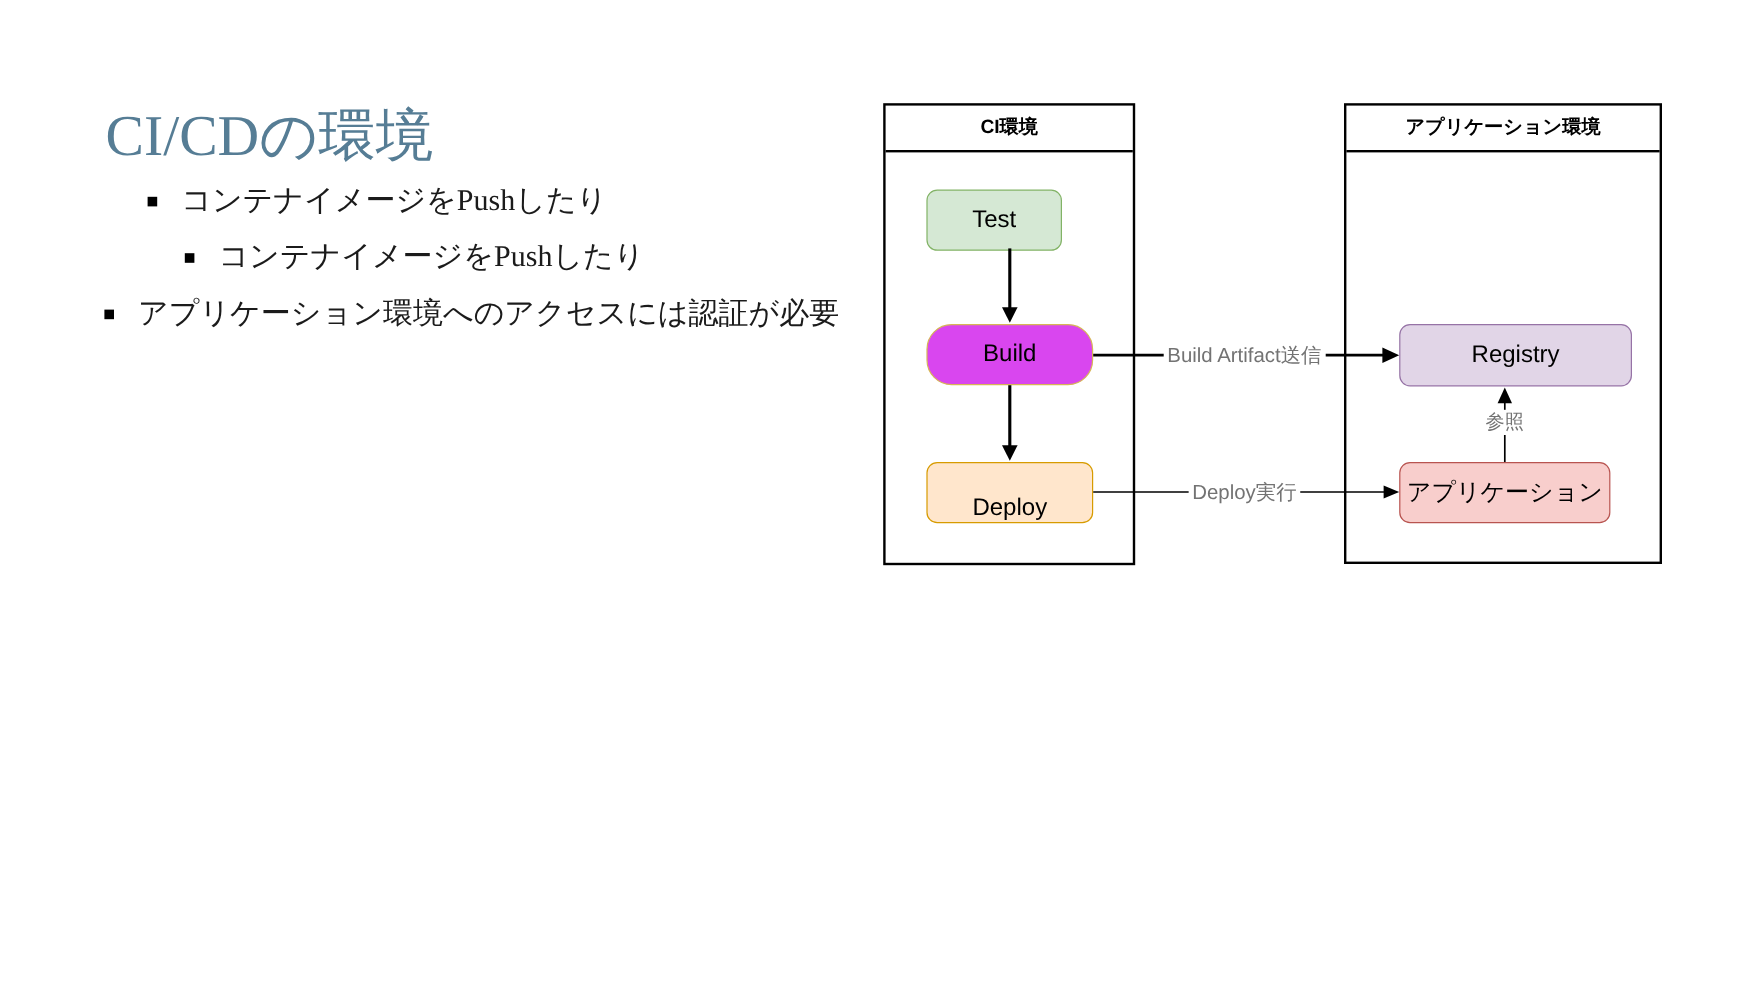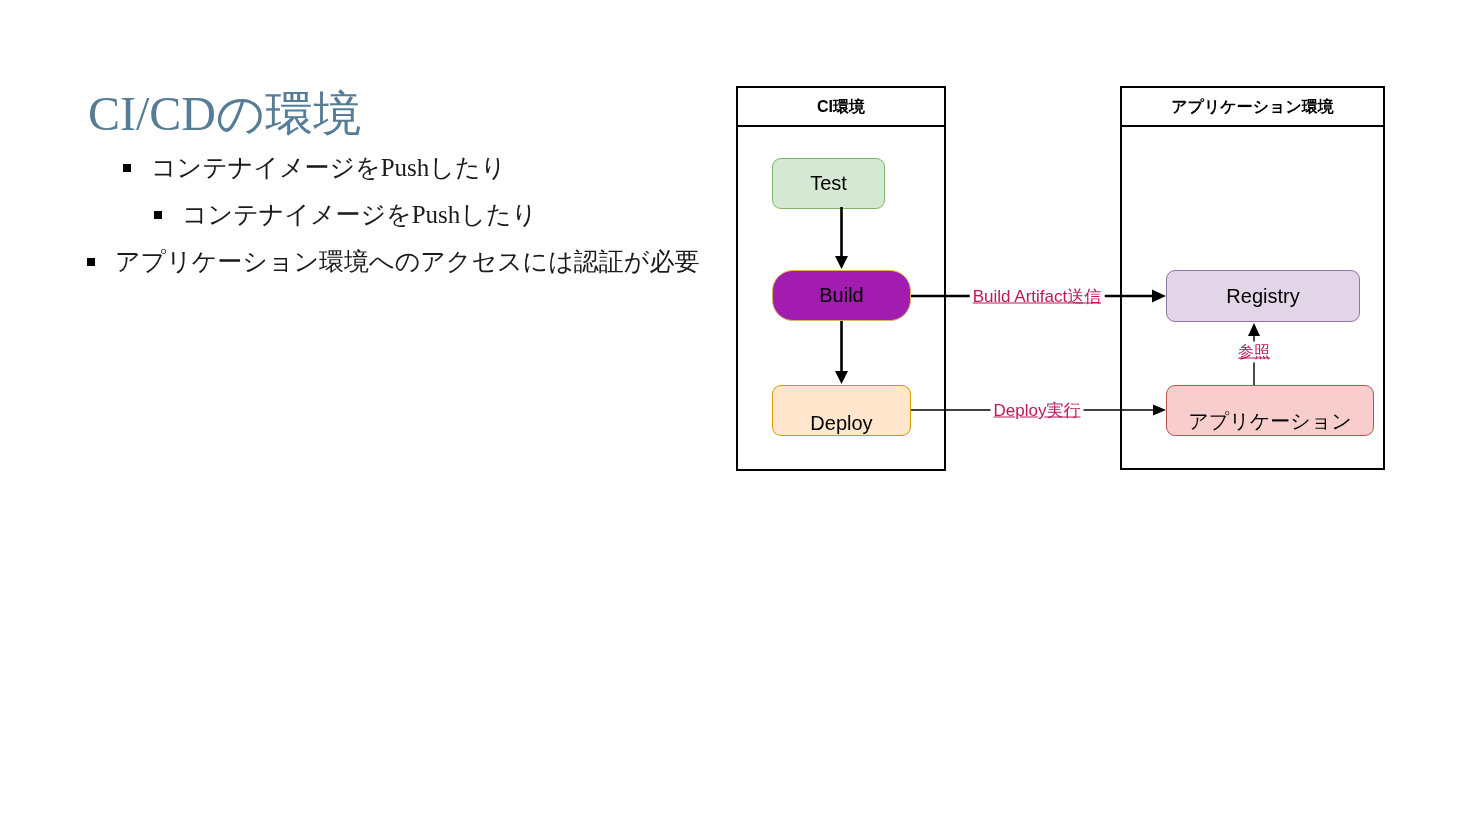--- a/index.html
+++ b/index.html
@@ -89,40 +89,39 @@
     border-radius: 9px;
     border: 1.6px solid;
     display: flex;
     align-items: center;
     justify-content: center;
     font-size: 20px;
     color: #000;
     white-space: nowrap;
   }
   .node-test       { left: 772px;  top: 142px; width: 113px; height: 51px; background: #d5e8d4; border-color: #82b366; margin-top: 16px; }
-  .node-build      { left: 772px;  top: 270px; width: 139px; height: 51px; background: #a21caf; border-color: #d6b656; border-radius: 21px; }
+  .node-build      { left: 772px;  top: 270px; width: 139px; height: 51px; background: #d946ef; border-color: #d6b656; border-radius: 21px; }
   .node-deploy     { left: 772px;  top: 385px; width: 139px; height: 51px; background: #ffe6cc; border-color: #d79b00; align-items: flex-end; }
   .node-registry   { left: 1166px; top: 270px; width: 194px; height: 52px; background: #e1d5e7; border-color: #9673a6; }
-  .node-application{ left: 1166px; top: 385px; width: 208px; height: 51px; background: #f8cecc; border-color: #b85450; align-items: flex-end; }
+  .node-application{ left: 1166px; top: 385px; width: 176px; height: 51px; background: #f8cecc; border-color: #b85450; }
 
   .arrows-svg {
     position: absolute;
     left: 0; top: 0;
     width: 1470px; height: 828px;
     pointer-events: none;
   }
   .edge-label {
     position: absolute;
     transform: translate(-50%, -50%);
     background: #ffffff;
     padding: 0 3px;
     font-size: 17px;
-    color: #be185d;
+    color: #737373;
     white-space: nowrap;
-    text-decoration: underline;
   }
   .edge-label-build  { left: 1037px; top: 296px; }
   .edge-label-deploy { left: 1037px; top: 410px; }
   .edge-label-ref    { left: 1254px; top: 352px; font-size: 16px; }
 </style>
 </head>
 <body>
 
 <div class="slide">
 

